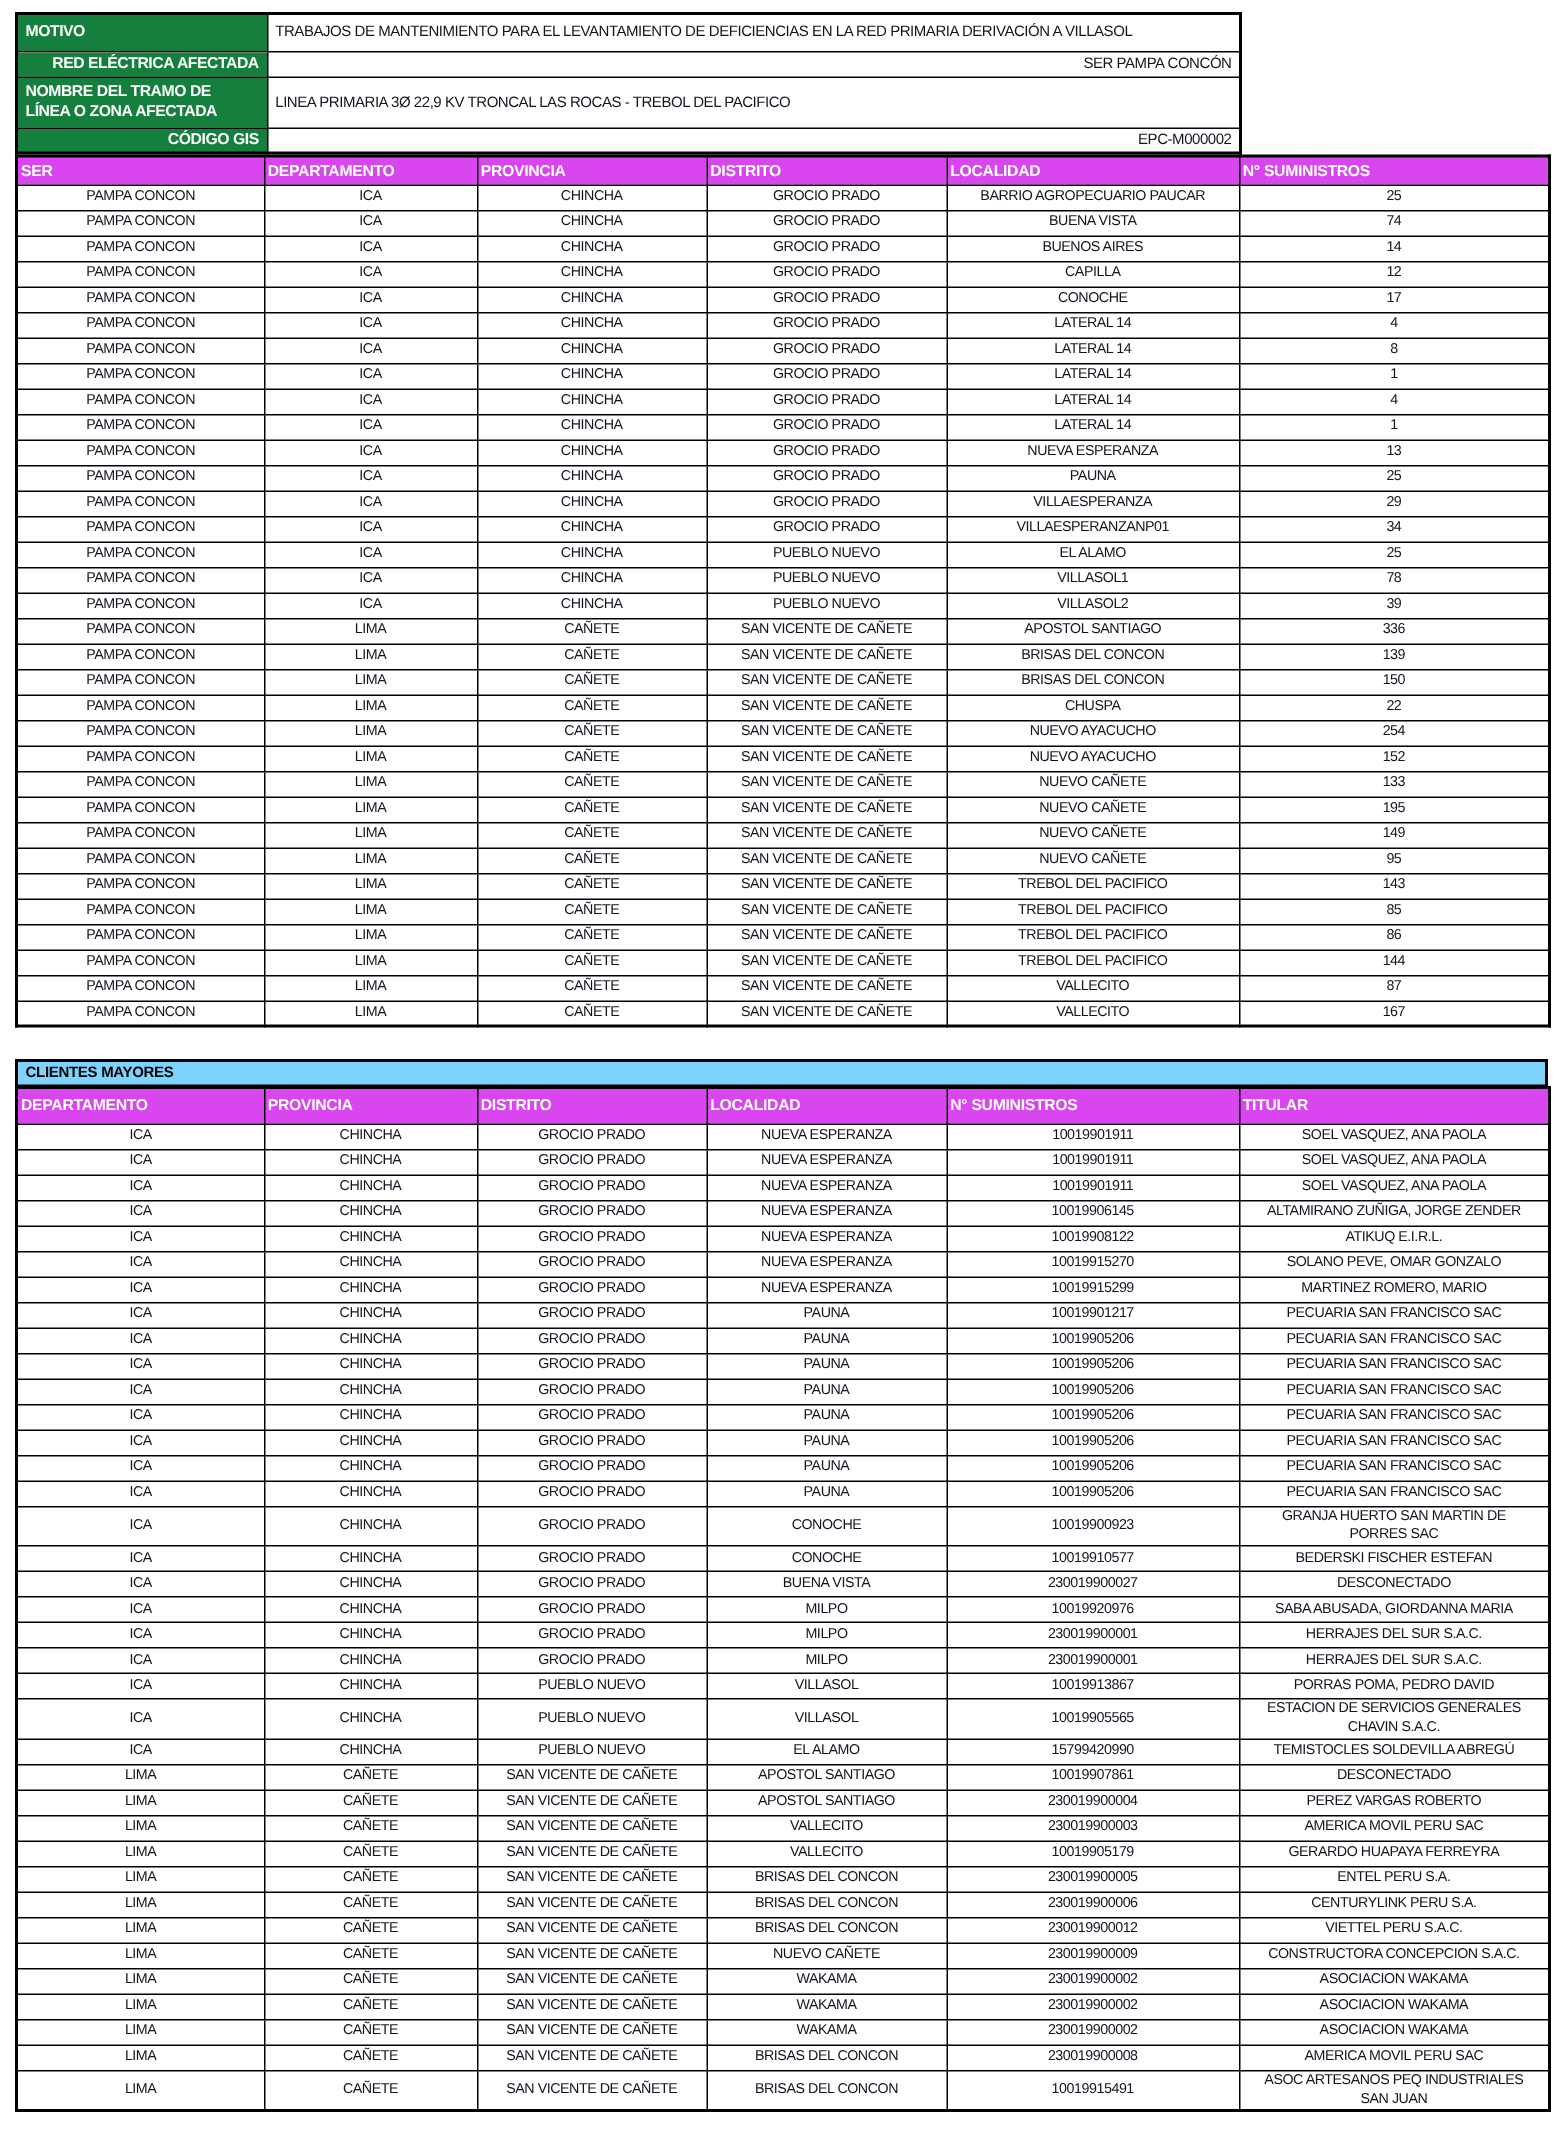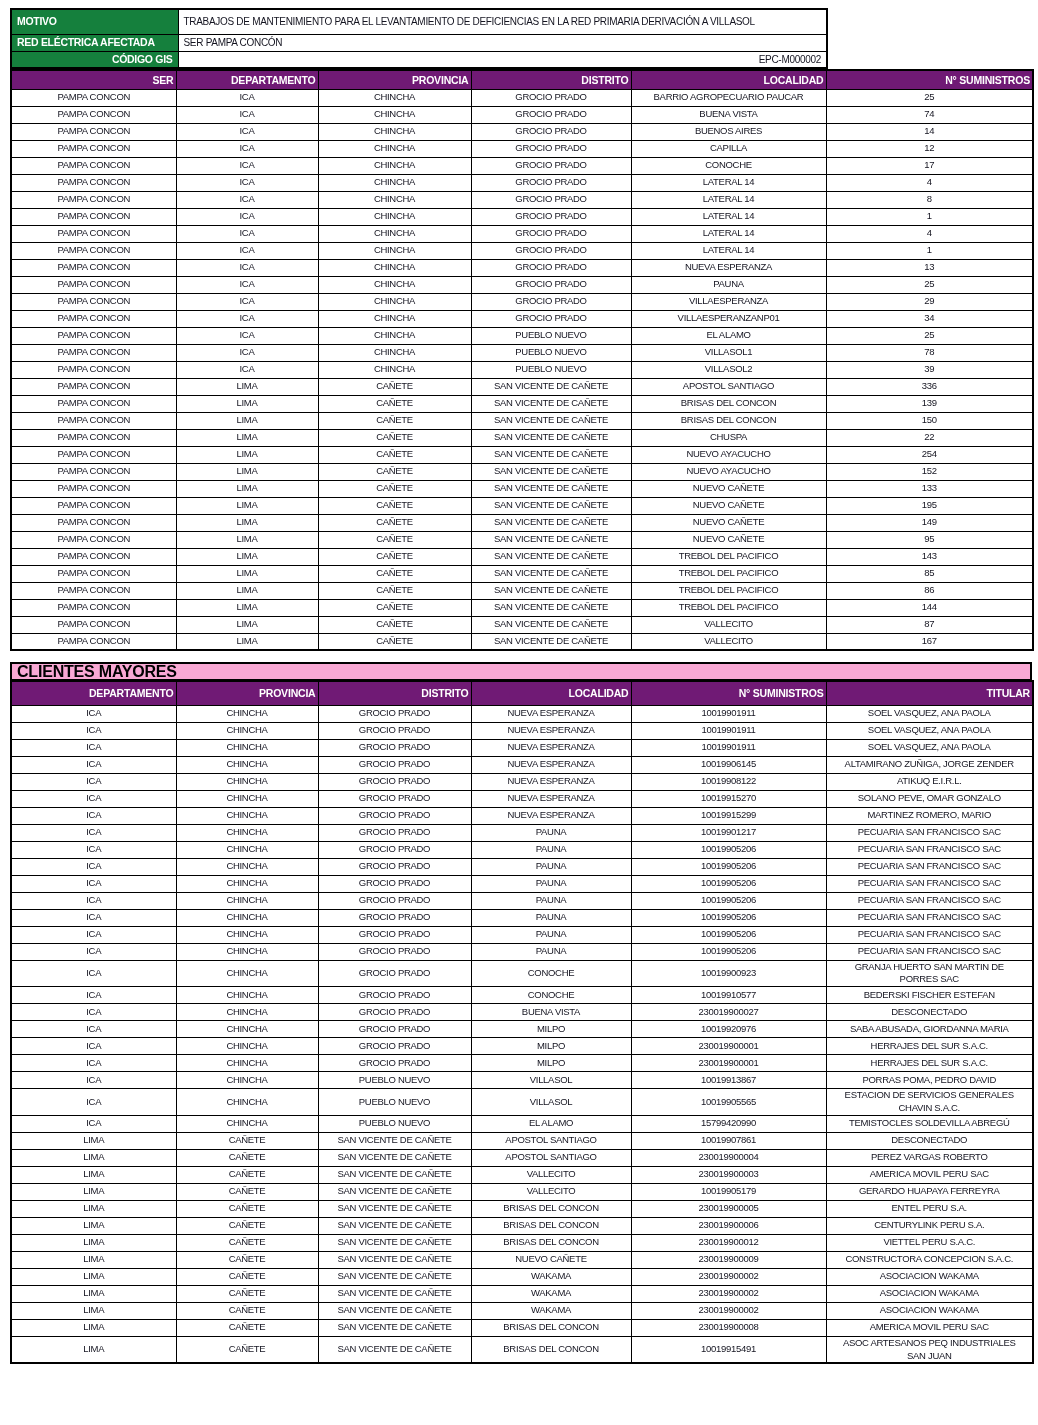--- a/index.html
+++ b/index.html
@@ -25,60 +25,60 @@
   .meta-label {
     width: 167px;
     background: #15803d;
     color: #fff;
     font-weight: bold;
     font-size: 10.5px;
     line-height: 1.25;
   }
   .meta-value { font-size: 10px; margin-left: 36px; }
   .meta-r0 td { height: 25px; }
-  .meta-r1 td { height: 17px; }
+  .meta-r1 td { height: 17px; text-align: right; }
   .meta-r2 td { height: 34px; }
   .meta-r3 td { height: 17px; text-align: right; }
 
   
   .grid { width: 1022px; border: 2px solid #000; }
   .grid th {
-    background: #701a75;
+    background: #d946ef;
     color: #fff;
     font-weight: bold;
     font-size: 10.5px;
     border: 1px solid #000;
     height: 19px;
     padding: 0 2px;
     letter-spacing: -0.2px;
-    text-align: right;
+    text-align: left;
   }
   .clients th { height: 24px; }
   .grid td {
     border: 1px solid #000;
     font-size: 9.5px;
     text-align: center;
     height: 17px;
     padding: 0 4px;
     letter-spacing: -0.3px;
     line-height: 1.35;
     overflow: hidden;
     vertical-align: middle;
   }
   .clients td:nth-child(6) { padding: 0 10px; }
 
   
   .banner {
     width: 1022px;
-    margin-top: 11px;
-    background: #f9a8d4;
+    margin-top: 21px;
+    background: #7dd3fc;
     border: 2px solid #000;
     border-bottom: 1px solid #000;
     font-weight: bold;
-    font-size: 16px;
+    font-size: 10px;
     color: #000;
     padding: 1px 5px;
     height: 18px;
     line-height: 14px;
     letter-spacing: -0.2px;
   }
 </style>
 </head>
 <body>
 
@@ -90,20 +90,24 @@
         <col style="width:649px">
       </colgroup>
     <tbody id="meta-body">
         <tr class="meta-r0">
           <td class="meta-label">MOTIVO</td>
           <td class="meta-value">TRABAJOS DE MANTENIMIENTO PARA EL LEVANTAMIENTO DE DEFICIENCIAS EN LA RED PRIMARIA DERIVACIÓN A VILLASOL</td>
         </tr>
         <tr class="meta-r1">
           <td class="meta-label">RED ELÉCTRICA AFECTADA</td>
           <td class="meta-value">SER PAMPA CONCÓN</td>
+        </tr>
+        <tr class="meta-r2">
+          <td class="meta-label">NOMBRE DEL TRAMO DE LÍNEA O ZONA AFECTADA</td>
+          <td class="meta-value">LINEA PRIMARIA 3Ø 22,9 KV TRONCAL LAS ROCAS - TREBOL DEL PACIFICO</td>
         </tr>
         <tr class="meta-r3">
           <td class="meta-label">CÓDIGO GIS</td>
           <td class="meta-value">EPC-M000002</td>
         </tr>
       </tbody>
   </table>
 
   <table class="grid supply">
     <colgroup>

